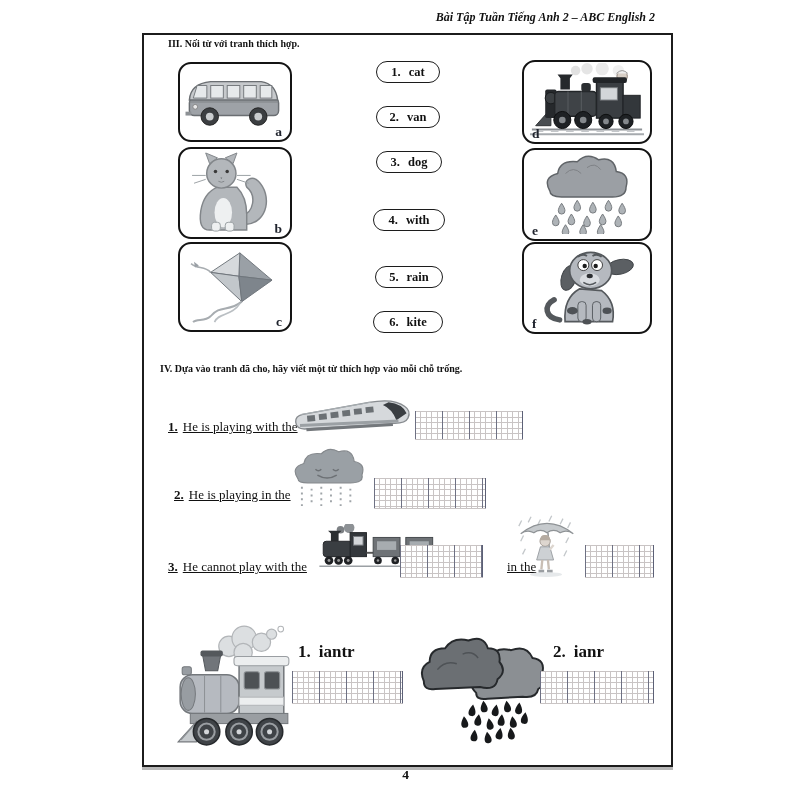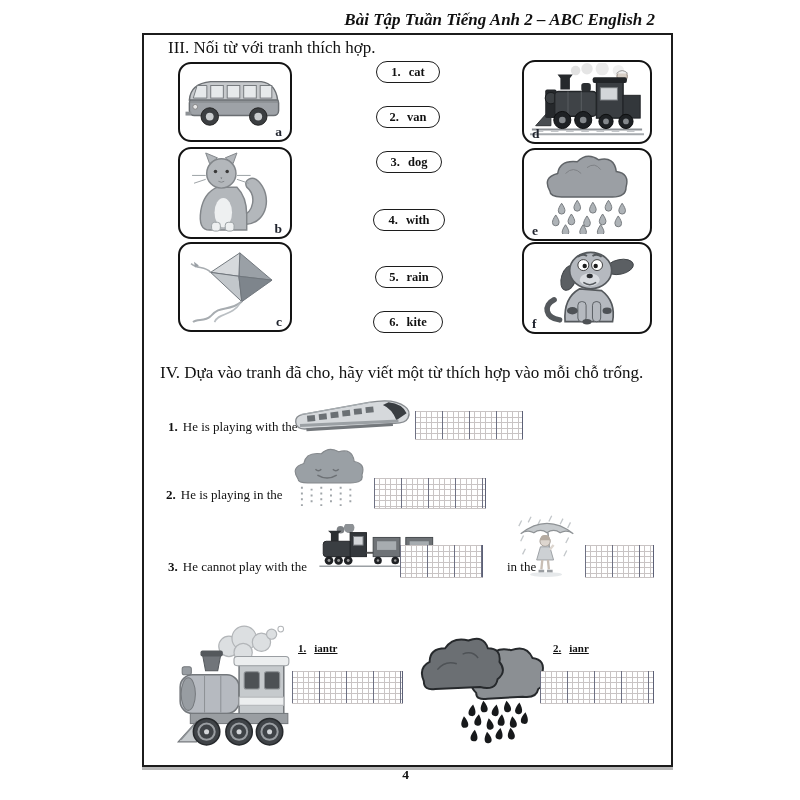--- a/index.html
+++ b/index.html
@@ -1,38 +1,38 @@
 <!DOCTYPE html>
 <html><head>
 <meta charset="utf-8">
 <style>
   html,body{margin:0;padding:0;background:#fff;}
   .page{position:relative;width:800px;height:800px;background:#ffffff;overflow:hidden;
         font-family:"Liberation Serif","DejaVu Serif",serif;color:#111;}
   .hdr{position:absolute;top:10px;left:255px;width:400px;text-align:right;
-       font-style:italic;font-weight:bold;font-size:17px;white-space:nowrap;}
+       font-style:italic;font-weight:bold;font-size:12px;white-space:nowrap;}
   .content-box{position:absolute;left:142px;top:33px;width:527px;height:730px;
        border:2px solid #1c1c1c;background:#fff;box-shadow:0 3px 0 rgba(125,125,125,.55);}
-  .sec-title{position:absolute;font-weight:normal;font-size:17px;white-space:nowrap;}
+  .sec-title{position:absolute;font-weight:bold;font-size:10px;white-space:nowrap;}
   .img-box{position:absolute;border:2.5px solid #141414;border-radius:13px;background:#fff;}
   .img-box svg{position:absolute;}
   .img-label{position:absolute;bottom:2px;font-weight:bold;font-size:13.5px;color:#20242e;line-height:1;}
   .lbl-r{right:8px;} .lbl-l{left:8px;}
   .pill{position:absolute;border:1.7px solid #1c1c1c;border-radius:11px;height:20px;
         display:flex;align-items:center;justify-content:center;gap:8px;
         font-weight:bold;font-size:12.5px;background:#fff;}
-  .sentence{position:absolute;font-size:13px;white-space:nowrap;}
+  .sentence{position:absolute;font-size:13px;white-space:nowrap;text-decoration:underline;}
   .sentence b{margin-right:5px;}
   .wgrid{position:absolute;background-color:#fff;
     background-image:
       repeating-linear-gradient(to right, rgba(80,85,110,.75) 0 1px, transparent 1px 27px),
       repeating-linear-gradient(to right, #c9c4c4 0 1px, transparent 1px 5.4px),
       repeating-linear-gradient(to bottom, #c9c4c4 0 1px, transparent 1px 5.6px);
     border-right:1px solid rgba(80,85,110,.6);border-bottom:1px solid #c9c4c4;}
-  .unscramble-label{position:absolute;font-weight:bold;font-size:11px;white-space:nowrap;text-decoration:underline;}
+  .unscramble-label{position:absolute;font-weight:bold;font-size:17px;white-space:nowrap;}
   .unscramble-label b{margin-right:8px;}
   .foot{position:absolute;left:142px;top:767px;width:527px;text-align:center;
         font-weight:bold;font-size:13.5px;}
   .abs{position:absolute;}
 </style>
 </head>
 <body>
 
 <div class="page">
 
@@ -215,21 +215,21 @@
       <rect x="26" y="24.5" width="8" height="6" fill="#6b7074"></rect>
     <rect x="38" y="24" width="8" height="6" fill="#6b7074"></rect>
       <rect x="50" y="23.5" width="8" height="6" fill="#6b7074"></rect>
     <rect x="62" y="23" width="8" height="6" fill="#6b7074"></rect>
       <rect x="74" y="22.5" width="8" height="6" fill="#6b7074"></rect>
     <path d="M6 34 L106 40" stroke="#9ba0a4" stroke-width="3"></path>
     <path d="M12 39 L100 43" stroke="#74787c" stroke-width="3"></path>
   </svg>
   <div class="wgrid" style="left:415px;top:411px;width:107px;height:28px;"></div>
 
-  <div class="sentence" style="left:166px;top:487px;">
+  <div class="sentence" style="left:174px;top:487px;">
     <b>2.</b><span>He is playing in the</span>
   </div>
   <svg class="abs" style="left:286px;top:446px;" width="88" height="62" viewBox="0 0 90 64">
     <path d="M12 34 Q4 22 18 18 Q20 6 36 8 Q44 0 54 6 Q68 2 70 16 Q82 18 78 30 Q80 38 66 38 L22 38 Q12 38 12 34 Z" fill="#9aa0a5" stroke="#85898d" stroke-width="1.2"></path>
     <path d="M30 24 q3 3 6 0 M48 24 q3 3 6 0" stroke="#6d7control" fill="none" stroke-width="1.6"></path>
     <path d="M30 24 q3 3 6 0 M48 24 q3 3 6 0" stroke="#6d7175" fill="none" stroke-width="1.6"></path>
     <path d="M32 30 q10 6 20 0" stroke="#6d7175" stroke-width="1.6" fill="none"></path>
     <path d="M16 42 v20 M26 44 v18 M36 42 v20 M46 44 v18 M56 42 v20 M66 44 v16" stroke="#a0a5a9" stroke-width="2" stroke-dasharray="2 4" fill="none"></path>
   </svg>
   <div class="wgrid" style="left:374px;top:478px;width:111px;height:30px;"></div>

